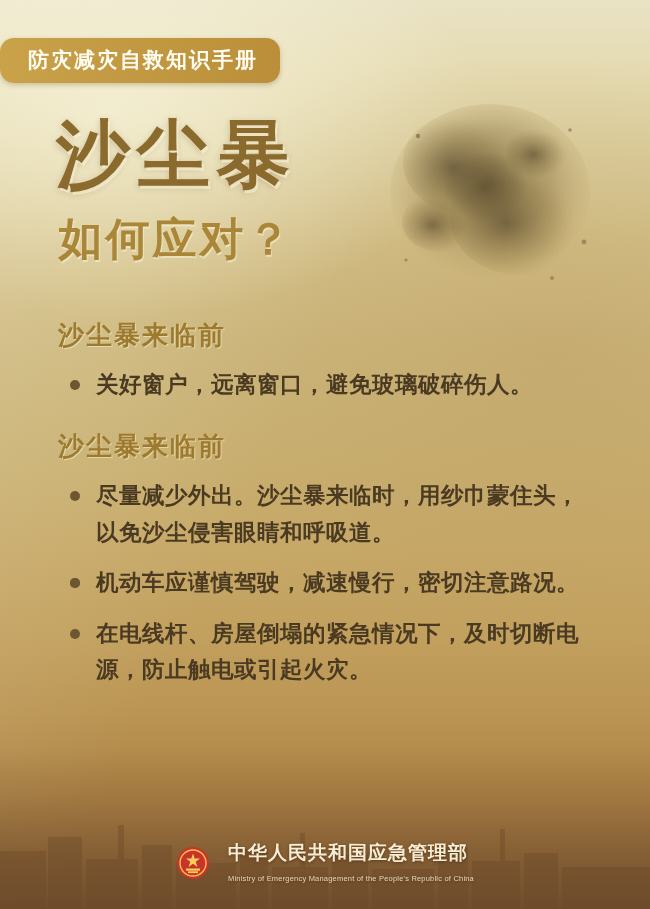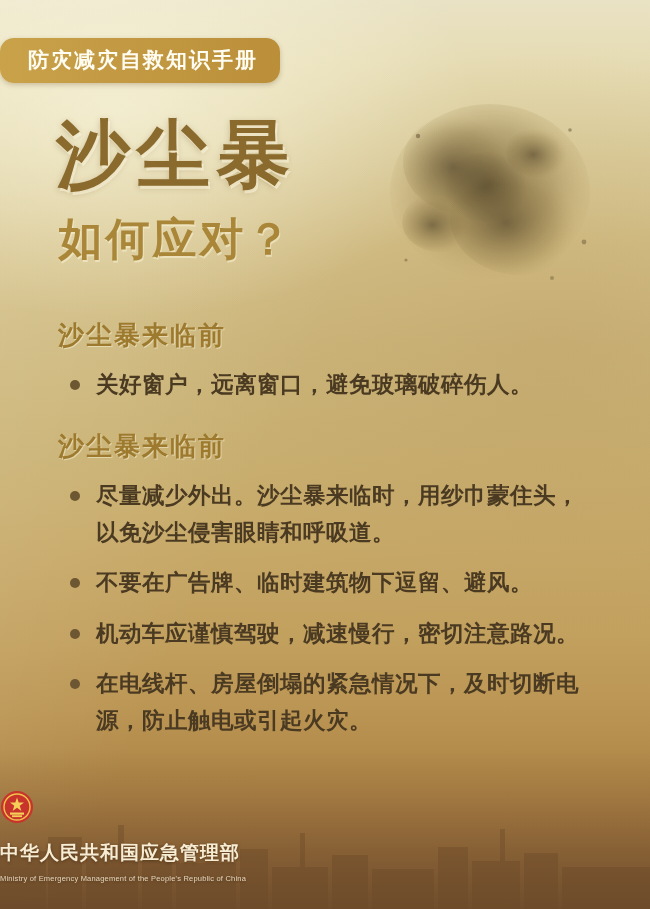--- a/index.html
+++ b/index.html
@@ -152,23 +152,23 @@
     border-radius: 50%;
     background: #6d5732;
   }
 
   .footer {
     position: absolute;
     left: 0;
     right: 0;
     bottom: 26px;
     display: flex;
+    align-items: center;
     justify-content: center;
     gap: 18px;
-    flex-direction: column;
   }
   .emblem {
     width: 34px;
     height: 34px;
     flex: 0 0 auto;
   }
   .footer-text {
     color: #f7ecd4;
     text-align: left;
     text-shadow: 0 1px 3px rgba(60,35,10,0.6);
@@ -244,21 +244,20 @@
 
     <div class="section">
       <div class="section-heading">沙尘暴来临前</div>
       <ul class="bullet-list">
         <li class="bullet-item">
           <span class="dot"></span>
           <span>尽量减少外出。沙尘暴来临时，用纱巾蒙住头，以免沙尘侵害眼睛和呼吸道。</span>
         </li>
         <li class="bullet-item">
           <span class="dot"></span>
-          <span>不要在广告牌、临时建筑物下逗留、避风。</span>
         </li>
         <li class="bullet-item">
           <span class="dot"></span>
           <span>机动车应谨慎驾驶，减速慢行，密切注意路况。</span>
         </li>
         <li class="bullet-item">
           <span class="dot"></span>
           <span>在电线杆、房屋倒塌的紧急情况下，及时切断电源，防止触电或引起火灾。</span>
         </li>
       </ul>

